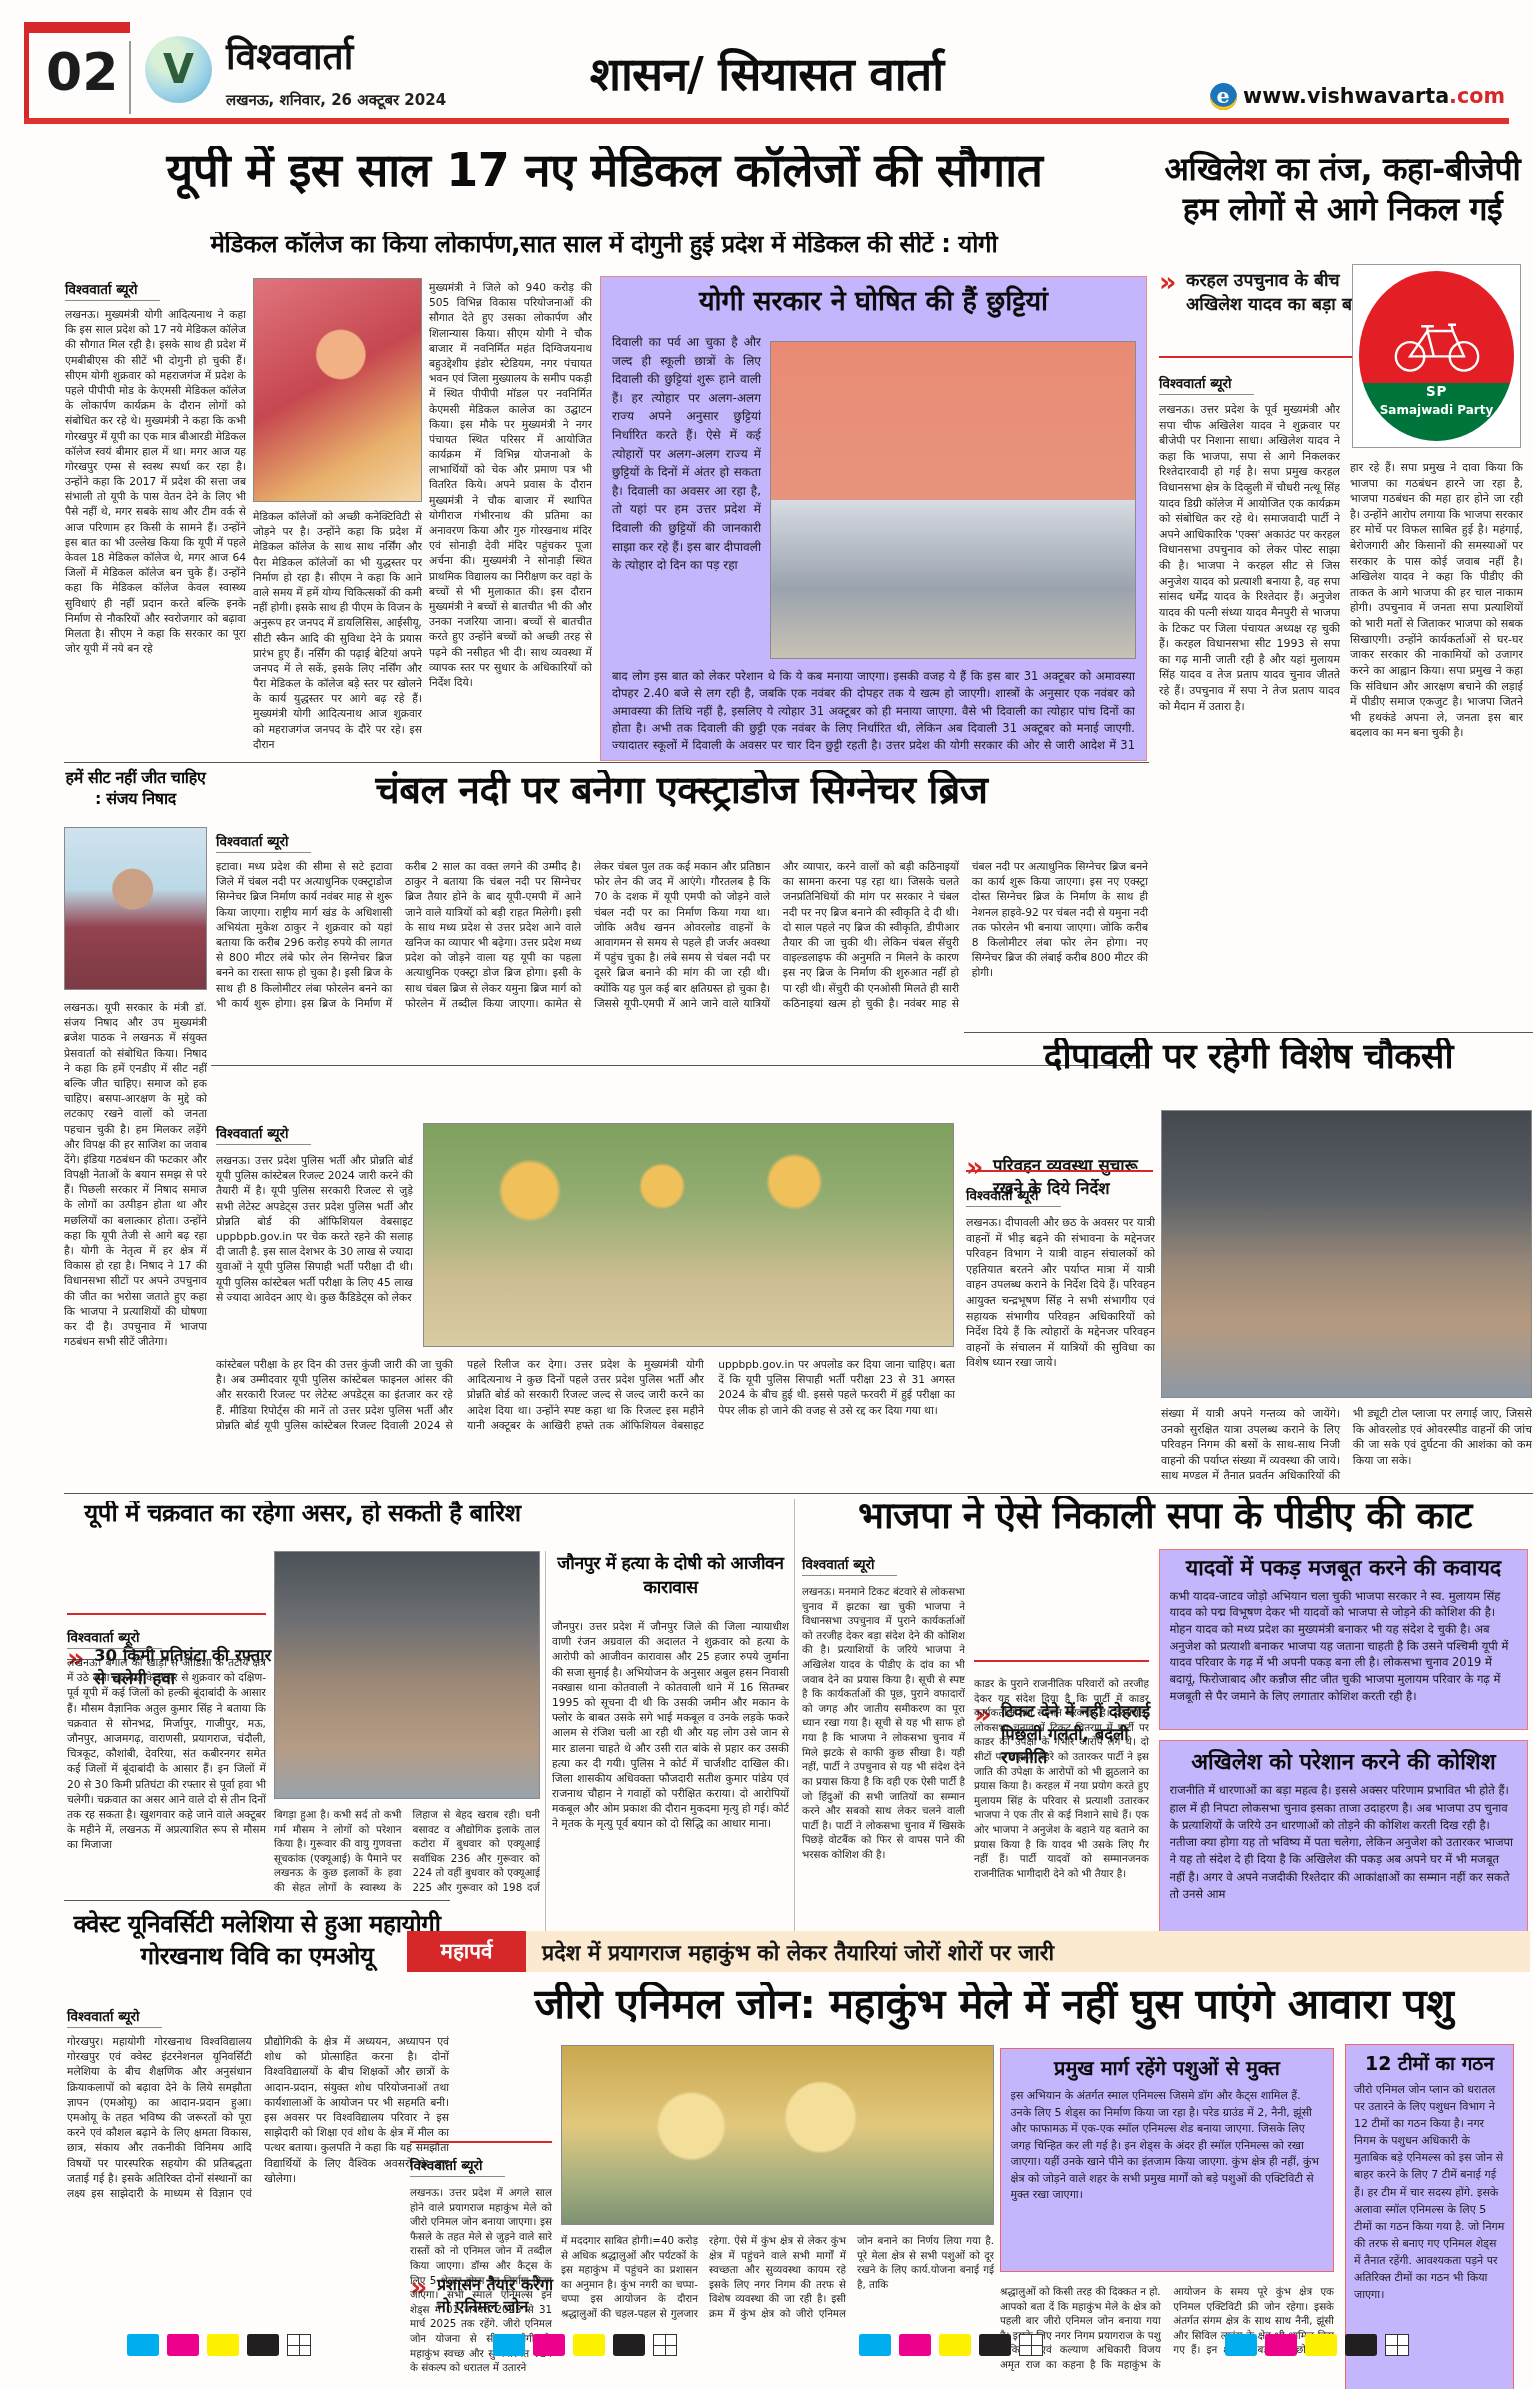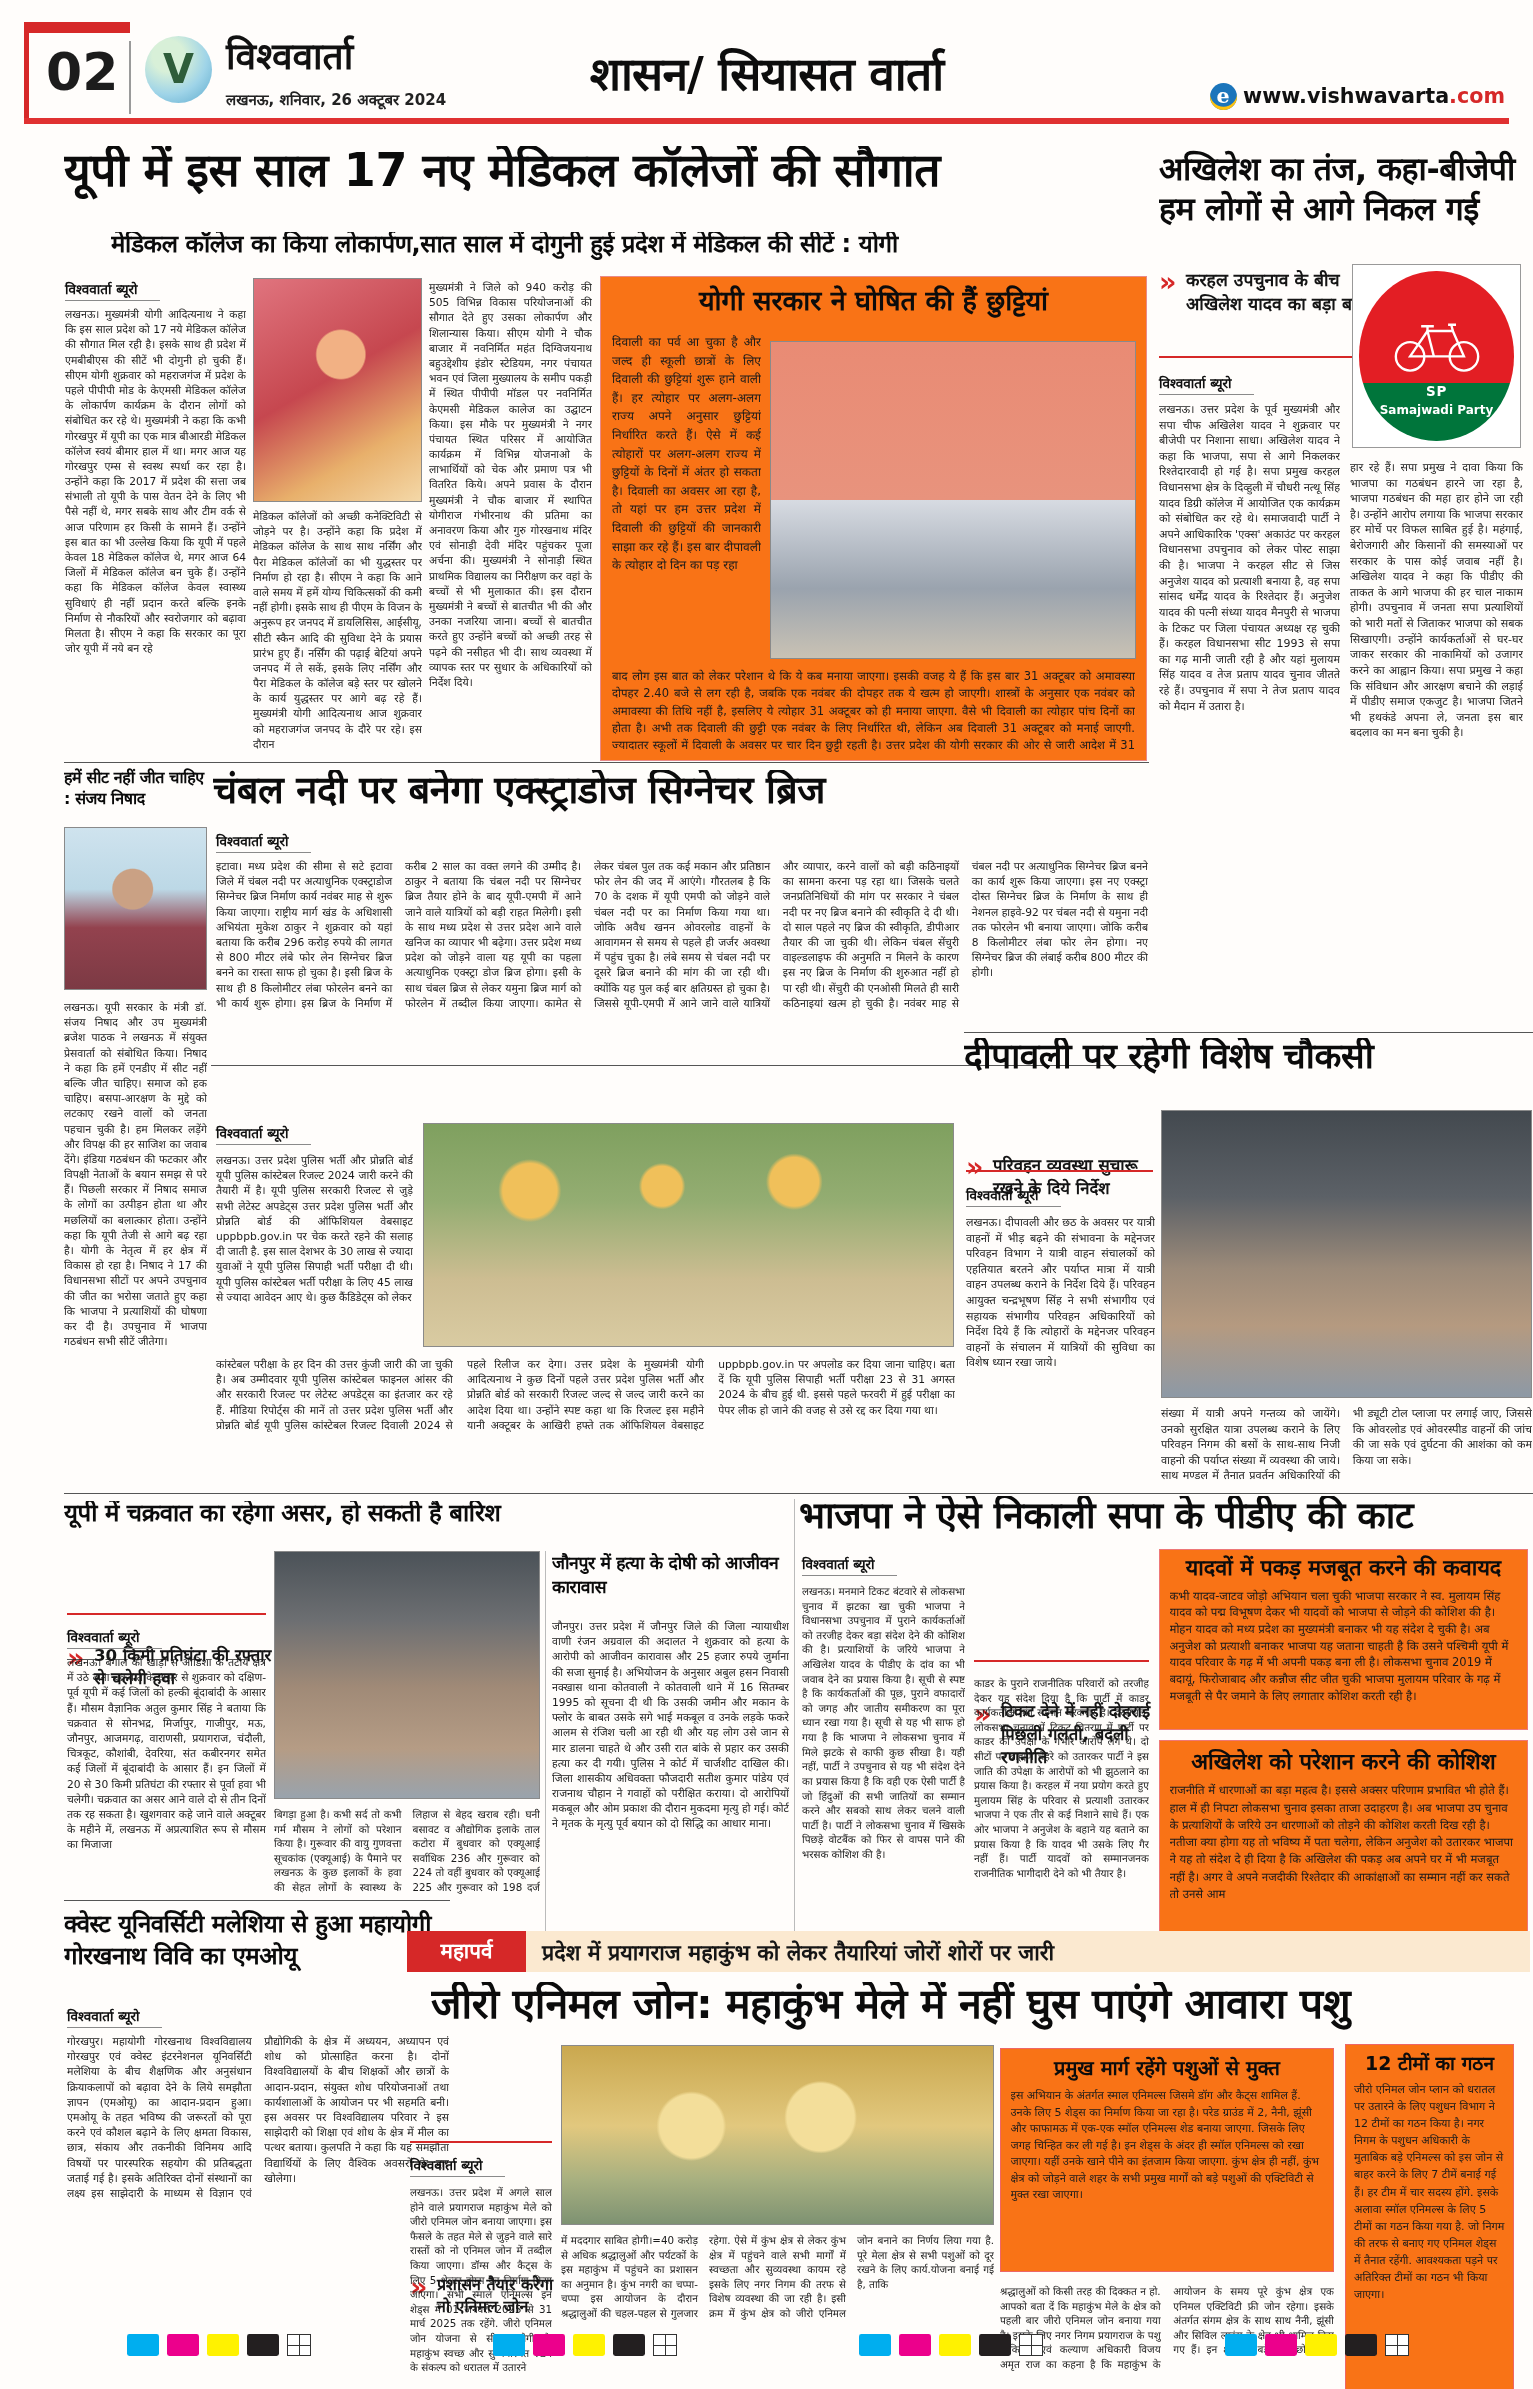--- a/index.html
+++ b/index.html
@@ -1,28 +1,28 @@
 <!DOCTYPE html>
 <html lang="hi" style="font-size:12.7px"><head>
 <meta charset="utf-8">
 <style>
   html,body{margin:0;padding:0;background:#fff;}
   .page{position:relative;width:1533px;height:2389px;background:#fffdfb;overflow:hidden;
         font-family:"DejaVu Sans",sans-serif;color:#161616;}
   .abs{position:absolute;}
-  .hl{font-weight:bold;color:#0b0b0b;text-align:left;line-height:1.08;letter-spacing:-0.4px;overflow:hidden;}
+  .hl{font-weight:bold;color:#0b0b0b;text-align:center;line-height:1.08;letter-spacing:-0.4px;overflow:hidden;}
   .body-txt{font-size:10.7px;line-height:1.42;text-align:justify;color:#1b1b1b;overflow:hidden;}
   .byline{font-weight:bold;font-size:13.5px;color:#101010;border-bottom:1.6px solid #8a8a8a;display:inline-block;padding:0 22px 2.4px 0;}
   .kicker{font-size:17.5px;font-weight:bold;color:#151515;line-height:1.35;position:relative;padding-left:27px;}
   .kicker .chev{position:absolute;left:0;top:-4.8px;color:#d62828;font-size:27px;font-weight:bold;}
   .red-rule{background:#d62828;height:2.4px;}
   .gray-rule{background:#555;height:0.8px;}
   .vrule{background:#bbb;width:0.8px;}
   .photo{border:0.8px solid #8a8a8a;box-sizing:border-box;}
-  .boxed{border:1.6px solid #e98a8a;background:#f97316;box-sizing:border-box;}
+  .boxed{border:1.6px solid #e98a8a;background:#c4b5fd;box-sizing:border-box;}
   .boxtitle{font-weight:bold;text-align:center;color:#0c0c0c;line-height:1.15;}
   
   .pageno{font-size:52px;font-weight:bold;color:#1c1c1c;line-height:1;}
   .masthead{font-size:37px;font-weight:bold;color:#111;line-height:1;}
   .dateline{font-size:15px;font-weight:bold;color:#222;}
   .section-title{font-size:46px;font-weight:bold;color:#0d0d0d;letter-spacing:-0.8px;}
   .website{font-size:20.7px;font-weight:bold;color:#111;}
   .website .tld{color:#d62828;}
   .eicon{display:inline-block;width:27px;height:27px;border-radius:50%;background:#1b75bb;color:#fff;
          text-align:center;font:bold 20.7px/27px "DejaVu Serif",serif;vertical-align:middle;margin-right:6.4px;

